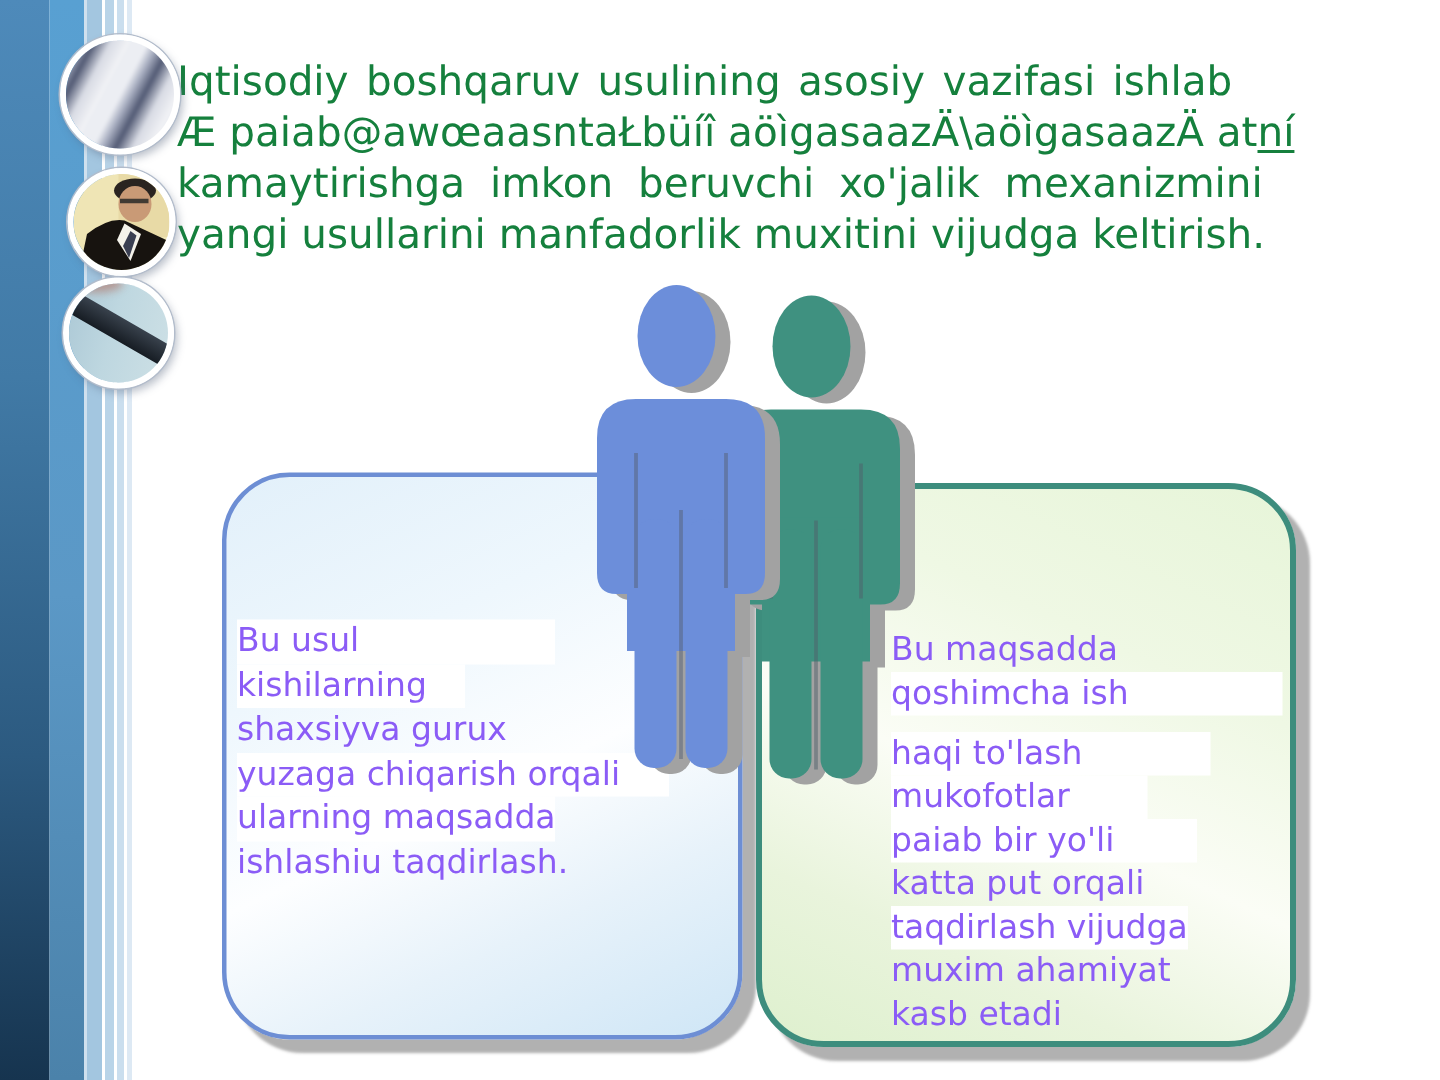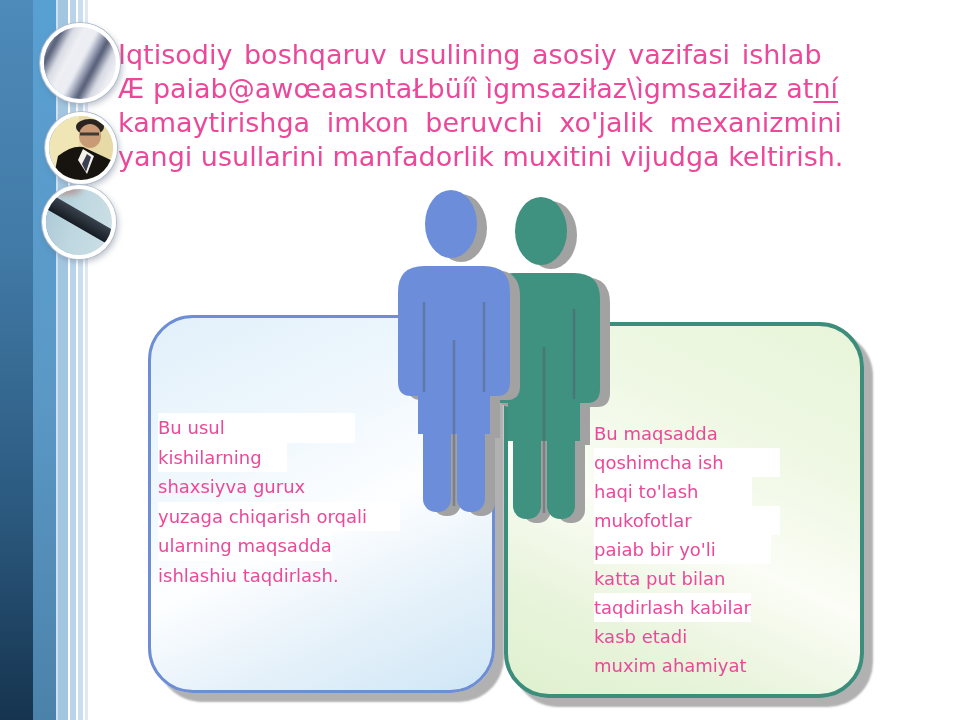--- a/index.html
+++ b/index.html
@@ -22,38 +22,38 @@
     background:repeating-linear-gradient(118deg,#eceef3 0px,#eceef3 11px,#aab0c2 17px,#525a74 25px,#d8dbe4 35px,#f2f3f6 46px);}
   #c2{left:45px;top:112px;width:64px;height:64px;}
   #c3{left:42px;top:185px;width:66px;height:66px;}
   #c3 .ph{position:absolute;inset:-4px;background:linear-gradient(105deg,#a9c6d4 0%,#bed7e0 45%,#cfe1e6 100%);}
   #c3 .pen{position:absolute;left:-12px;top:30px;width:110px;height:15px;
     background:linear-gradient(180deg,#39424d,#161c23);transform:rotate(30deg);border-radius:3px;}
   #c3 .smudge{position:absolute;left:6px;top:-2px;width:34px;height:12px;border-radius:50%;
     background:#b06a5a;opacity:.55;filter:blur(3px);}
   
   #title{position:absolute;left:118px;top:38px;width:812px;z-index:4;
-    color:#ec4899;font-size:27px;line-height:34px;letter-spacing:0px;}
+    color:#15803d;font-size:27px;line-height:34px;letter-spacing:0px;}
   #title .ws1{word-spacing:3px;}
   #title .ws3{word-spacing:8px;}
   #title .u{text-decoration:underline;text-underline-offset:3px;}
   
   .bigbox{position:absolute;border-radius:45px;z-index:1;}
   #leftbox{left:148px;top:315px;width:341px;height:372px;border:3px solid #6d8ed4;
     background:linear-gradient(155deg,#e2f0fa 0%,#eef7fd 30%,#fdfeff 55%,#e7f2fa 75%,#cfe6f6 100%);
     box-shadow:9px 9px 2px rgba(125,125,125,.6);}
   #rightbox{left:504px;top:322px;width:352px;height:368px;border:4px solid #3d8d7d;
     background:linear-gradient(205deg,#e7f5d9 0%,#eff8e4 30%,#fbfdf6 55%,#e9f4dc 78%,#def0ce 100%);
     box-shadow:9px 9px 2px rgba(125,125,125,.6);}
-  .boxtext{position:absolute;color:#ec4899;font-size:18px;line-height:29.5px;z-index:2;white-space:nowrap;}
+  .boxtext{position:absolute;color:#8b5cf6;font-size:22px;line-height:29.5px;z-index:2;white-space:nowrap;}
   #lefttext{left:158px;top:413px;}
   #righttext{left:594px;top:419px;line-height:29px;}
   .hl{background:#ffffff;display:inline-block;}
   .pr15{padding-right:33px;} .pr25{padding-right:25px;} .pr55{padding-right:55px;}
-  .pr65{padding-right:56px;text-align:right;} .pr85{padding-right:54px;} .pr100{padding-right:88px;}
+  .pr65{padding-right:103px;text-align:right;} .pr85{padding-right:85px;margin-top:11px;} .pr100{padding-right:52px;}
   .pr130{padding-right:130px;} .pr135{padding-right:135px;}
   
   .person{position:absolute;z-index:3;}
   #person-blue{left:394px;top:188px;}
   #person-teal{left:484px;top:195px;z-index:2;}
 </style>
 </head>
 <body>
 
 <div id="slide">
@@ -79,21 +79,21 @@
   </div>
   <div class="circle" id="c3">
     <div class="ph">
       <div class="smudge"></div>
       <div class="pen"></div>
     </div>
   </div>
 
   <div id="title">
     <div class="ws1"><span>Iqtisodiy boshqaruv usulining asosiy vazifasi ishlab</span></div>
-    <div><span>Æ paiab@awœaasntaŁbüíî ìgmsaziłaz\ìgmsaziłaz at</span><span class="u">ní</span></div>
+    <div><span>Æ paiab@awœaasntaŁbüíî aöìgasaazÄ\aöìgasaazÄ at</span><span class="u">ní</span></div>
     <div class="ws3"><span>kamaytirishga imkon beruvchi xo'jalik mexanizmini</span></div>
     <div><span>yangi usullarini manfadorlik muxitini vijudga keltirish.</span></div>
   </div>
 
   <div class="bigbox" id="leftbox"></div>
   <div class="bigbox" id="rightbox"></div>
 
   <div class="boxtext" id="lefttext">
     <div><span class="hl pr130">Bu usul</span></div>
     <div><span class="hl pr25">kishilarning</span></div>
@@ -102,24 +102,24 @@
     <div><span class="hl">ularning maqsadda</span></div>
     <div><span>ishlashiu taqdirlash.</span></div>
   </div>
 
   <div class="boxtext" id="righttext">
     <div><span>Bu maqsadda</span></div>
     <div><span class="hl pr65">qoshimcha ish</span></div>
     <div><span class="hl pr85">haqi to'lash</span></div>
     <div><span class="hl pr100">mukofotlar</span></div>
     <div><span class="hl pr55">paiab bir yo'li</span></div>
-    <div><span>katta put bilan</span></div>
-    <div><span class="hl">taqdirlash kabilar</span></div>
+    <div><span>katta put orqali</span></div>
+    <div><span class="hl">taqdirlash vijudga</span></div>
+    <div><span>muxim ahamiyat</span></div>
     <div><span>kasb etadi</span></div>
-    <div><span>muxim ahamiyat</span></div>
   </div>
 
   <svg class="person" id="person-teal" width="126" height="330" viewBox="0 0 126 330">
     <g fill="#a2a2a2" transform="translate(10,4)">
       <ellipse cx="57" cy="36" rx="26" ry="34"></ellipse>
       <path d="M4,194 V104 Q4,78 30,78 H90 Q116,78 116,104 V194 Q116,208 103,208 H17 Q4,208 4,194 Z"></path>
       <rect x="24" y="150" width="72" height="96"></rect>
       <rect x="29" y="158" width="28" height="166" rx="13"></rect>
       <rect x="63" y="158" width="28" height="166" rx="13"></rect>
     </g>

